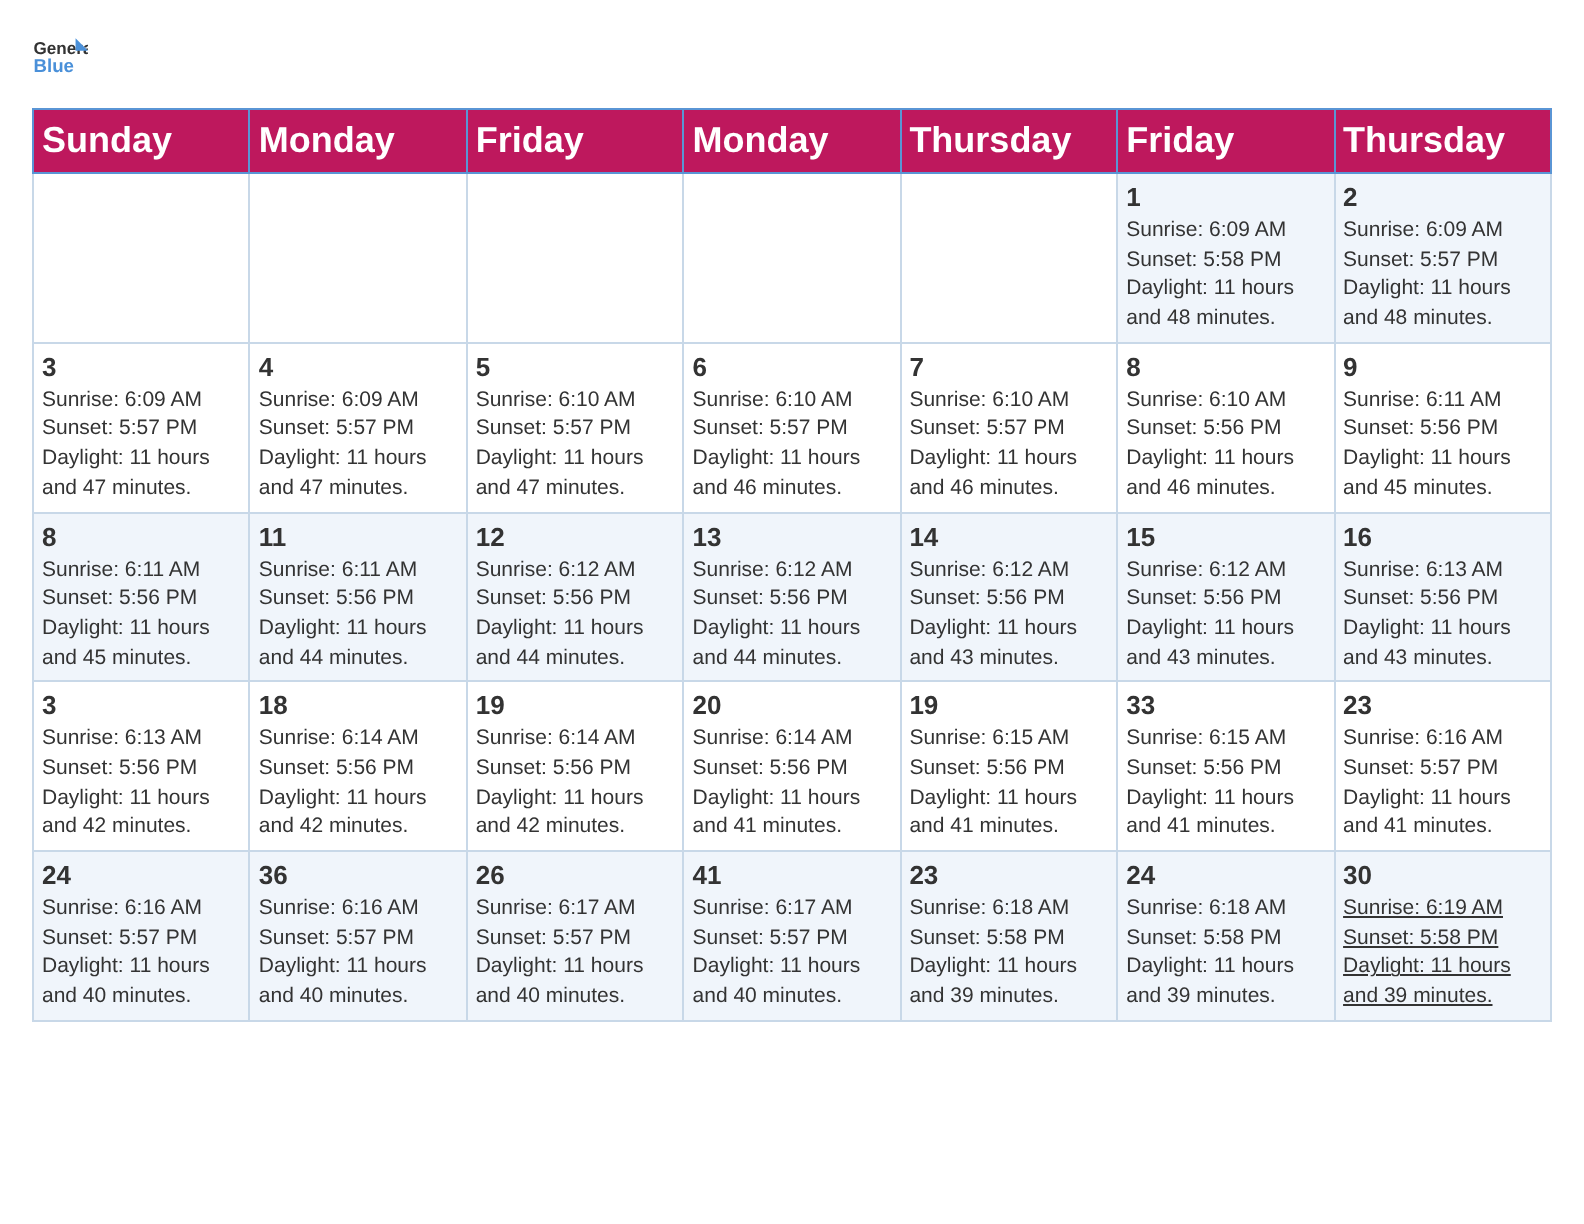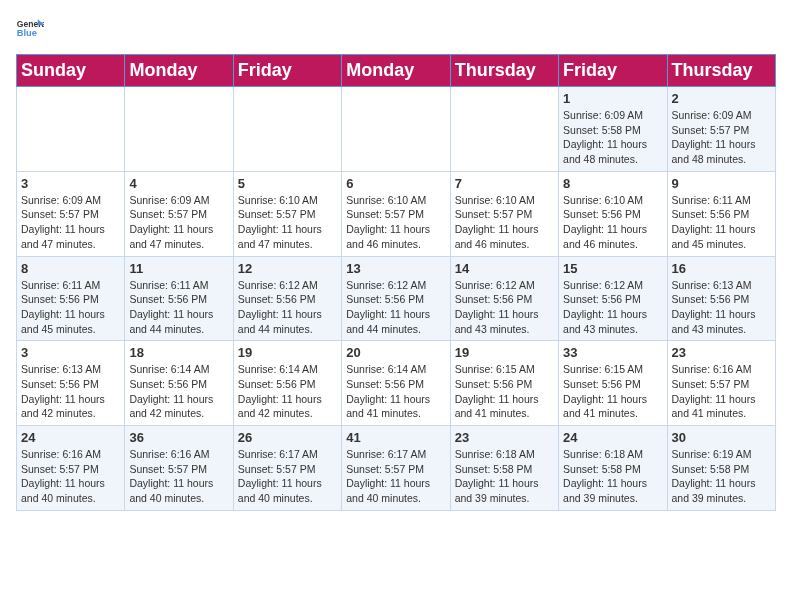--- a/index.html
+++ b/index.html
@@ -324,20 +324,20 @@
         </td>
         <td>
           <span class="day-number">24</span>
           <div class="day-info" style="white-space: pre-line;">Sunrise: 6:18 AM
 Sunset: 5:58 PM
 Daylight: 11 hours
 and 39 minutes.</div>
         </td>
         <td>
           <span class="day-number">30</span>
-          <div class="day-info" style="white-space: pre-line;">Sunrise: 6:19 AM
+          <div class="day-info" style="white-space: pre-line; text-decoration: underline;">Sunrise: 6:19 AM
 Sunset: 5:58 PM
 Daylight: 11 hours
 and 39 minutes.</div>
         </td>
       </tr>
     </tbody>
 </table>
 
 </body></html>

